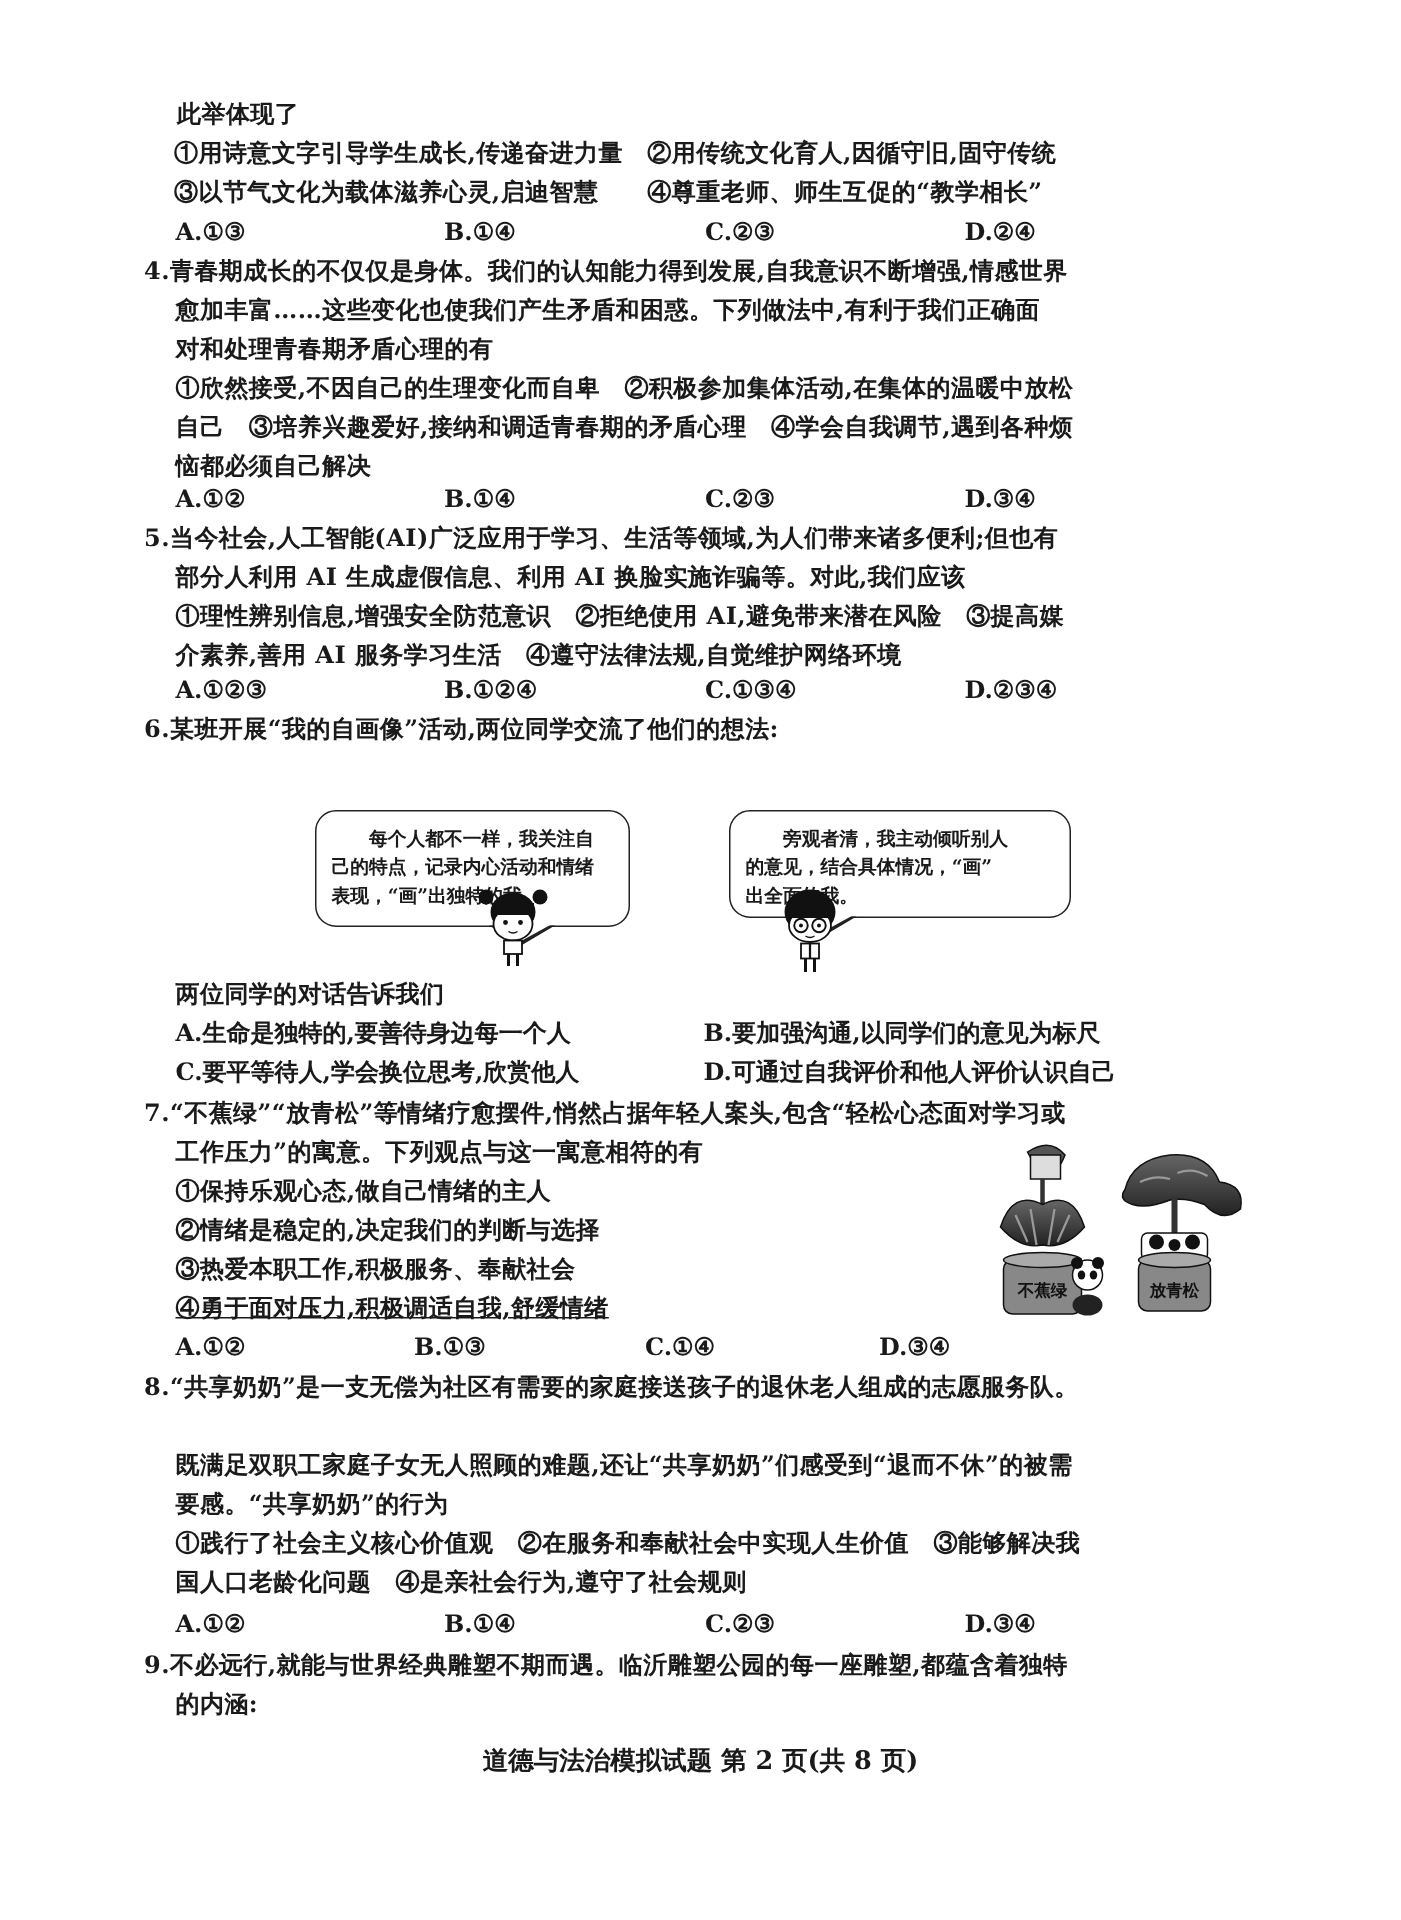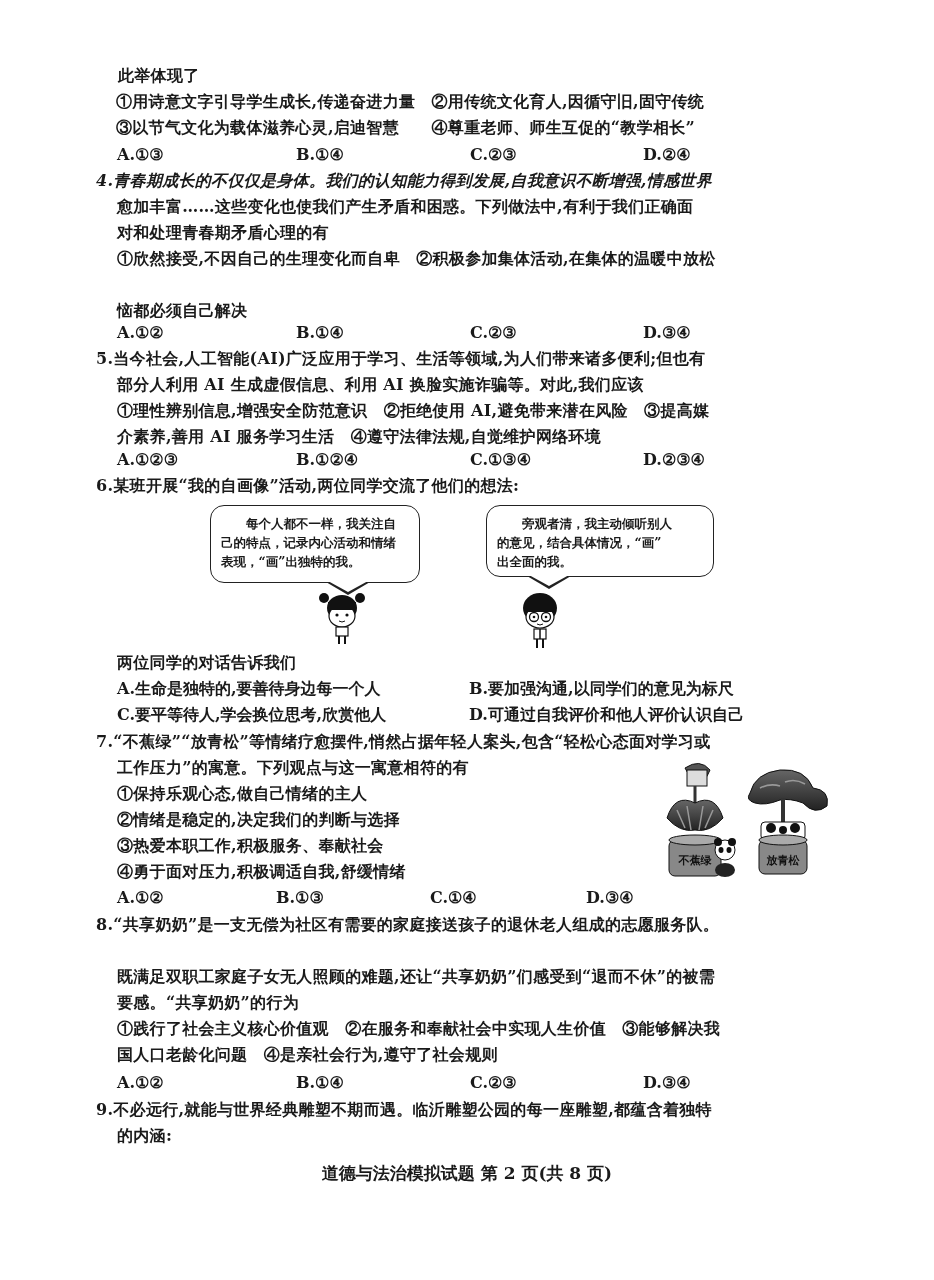--- a/index.html
+++ b/index.html
@@ -12,20 +12,21 @@
   .ln {
     position: absolute; white-space: nowrap;
     font-size: 16px; line-height: 26px; font-weight: bold;
     letter-spacing: 0.3px;
   }
   .opt { position: absolute; white-space: nowrap; font-size: 16px; line-height: 26px; font-weight: bold; }
   .bubble {
     position: absolute; background: #fff; border: 1.6px solid #222; border-radius: 14px;
     font-size: 12.5px; line-height: 19px; font-weight: bold; padding: 8px 10px;
     box-sizing: border-box;
+    margin-top: 35px;
   }
   .bubble .tail {
     position: absolute; bottom: -13px; width: 0; height: 0;
     border-left: 22px solid transparent; border-right: 22px solid transparent;
     border-top: 13px solid #222;
   }
   .bubble .tail-in {
     position: absolute; bottom: -10px; width: 0; height: 0;
     border-left: 20px solid transparent; border-right: 20px solid transparent;
     border-top: 11px solid #fff;
@@ -43,24 +44,25 @@
 <div class="page">
 
   <div class="ln" style="left:118px;top:63px;">此举体现了</div>
   <div class="ln" style="left:116px;top:89px;">①用诗意文字引导学生成长,传递奋进力量　②用传统文化育人,因循守旧,固守传统</div>
   <div class="ln" style="left:116px;top:115px;">③以节气文化为载体滋养心灵,启迪智慧　　④尊重老师、师生互促的“教学相长”</div>
   <div class="opt" style="left:117px;top:142px;">A.①③</div>
   <div class="opt" style="left:296px;top:142px;">B.①④</div>
   <div class="opt" style="left:470px;top:142px;">C.②③</div>
   <div class="opt" style="left:643px;top:142px;">D.②④</div>
 
-  <div class="ln" style="left:96px;top:168px;font-style:italic;">4.青春期成长的不仅仅是身体。我们的认知能力得到发展,自我意识不断增强,情感世界</div>
+  <div class="ln" style="left:96px;top:168px;">4.青春期成长的不仅仅是身体。我们的认知能力得到发展,自我意识不断增强,情感世界</div>
   <div class="ln" style="left:117px;top:194px;">愈加丰富……这些变化也使我们产生矛盾和困惑。下列做法中,有利于我们正确面</div>
   <div class="ln" style="left:117px;top:220px;">对和处理青春期矛盾心理的有</div>
   <div class="ln" style="left:117px;top:246px;">①欣然接受,不因自己的生理变化而自卑　②积极参加集体活动,在集体的温暖中放松</div>
+  <div class="ln" style="left:117px;top:272px;">自己　③培养兴趣爱好,接纳和调适青春期的矛盾心理　④学会自我调节,遇到各种烦</div>
   <div class="ln" style="left:117px;top:298px;">恼都必须自己解决</div>
   <div class="opt" style="left:117px;top:320px;">A.①②</div>
   <div class="opt" style="left:296px;top:320px;">B.①④</div>
   <div class="opt" style="left:470px;top:320px;">C.②③</div>
   <div class="opt" style="left:643px;top:320px;">D.③④</div>
 
   <div class="ln" style="left:96px;top:346px;text-align:center;">5.当今社会,人工智能(AI)广泛应用于学习、生活等领域,为人们带来诸多便利;但也有</div>
   <div class="ln" style="left:117px;top:372px;">部分人利用 AI 生成虚假信息、利用 AI 换脸实施诈骗等。对此,我们应该</div>
   <div class="ln" style="left:117px;top:398px;">①理性辨别信息,增强安全防范意识　②拒绝使用 AI,避免带来潜在风险　③提高媒</div>
   <div class="ln" style="left:117px;top:424px;">介素养,善用 AI 服务学习生活　④遵守法律法规,自觉维护网络环境</div>
@@ -119,21 +121,21 @@
   <div class="opt" style="left:117px;top:676px;">A.生命是独特的,要善待身边每一个人</div>
   <div class="opt" style="left:469px;top:676px;">B.要加强沟通,以同学们的意见为标尺</div>
   <div class="opt" style="left:117px;top:702px;">C.要平等待人,学会换位思考,欣赏他人</div>
   <div class="opt" style="left:469px;top:702px;text-align:right;">D.可通过自我评价和他人评价认识自己</div>
 
   <div class="ln" style="left:96px;top:729px;">7.“不蕉绿”“放青松”等情绪疗愈摆件,悄然占据年轻人案头,包含“轻松心态面对学习或</div>
   <div class="ln" style="left:117px;top:755px;">工作压力”的寓意。下列观点与这一寓意相符的有</div>
   <div class="ln" style="left:117px;top:781px;">①保持乐观心态,做自己情绪的主人</div>
   <div class="ln" style="left:117px;top:807px;">②情绪是稳定的,决定我们的判断与选择</div>
   <div class="ln" style="left:117px;top:833px;">③热爱本职工作,积极服务、奉献社会</div>
-  <div class="ln" style="left:117px;top:859px;">④勇于面对压力,积极调适自我,舒缓情绪</div>
+  <div class="ln" style="left:117px;top:859px;text-decoration:underline;">④勇于面对压力,积极调适自我,舒缓情绪</div>
   <div class="opt" style="left:117px;top:885px;">A.①②</div>
   <div class="opt" style="left:276px;top:885px;text-align:center;">B.①③</div>
   <div class="opt" style="left:430px;top:885px;">C.①④</div>
   <div class="opt" style="left:586px;top:885px;">D.③④</div>
 
   <svg class="figure" style="left:655px;top:758px;" width="180" height="125" viewBox="0 0 180 125">
     <defs>
       <linearGradient id="g1" x1="0" y1="0" x2="0" y2="1">
         <stop offset="0" stop-color="#666"></stop>
           <stop offset="1" stop-color="#222"></stop>

